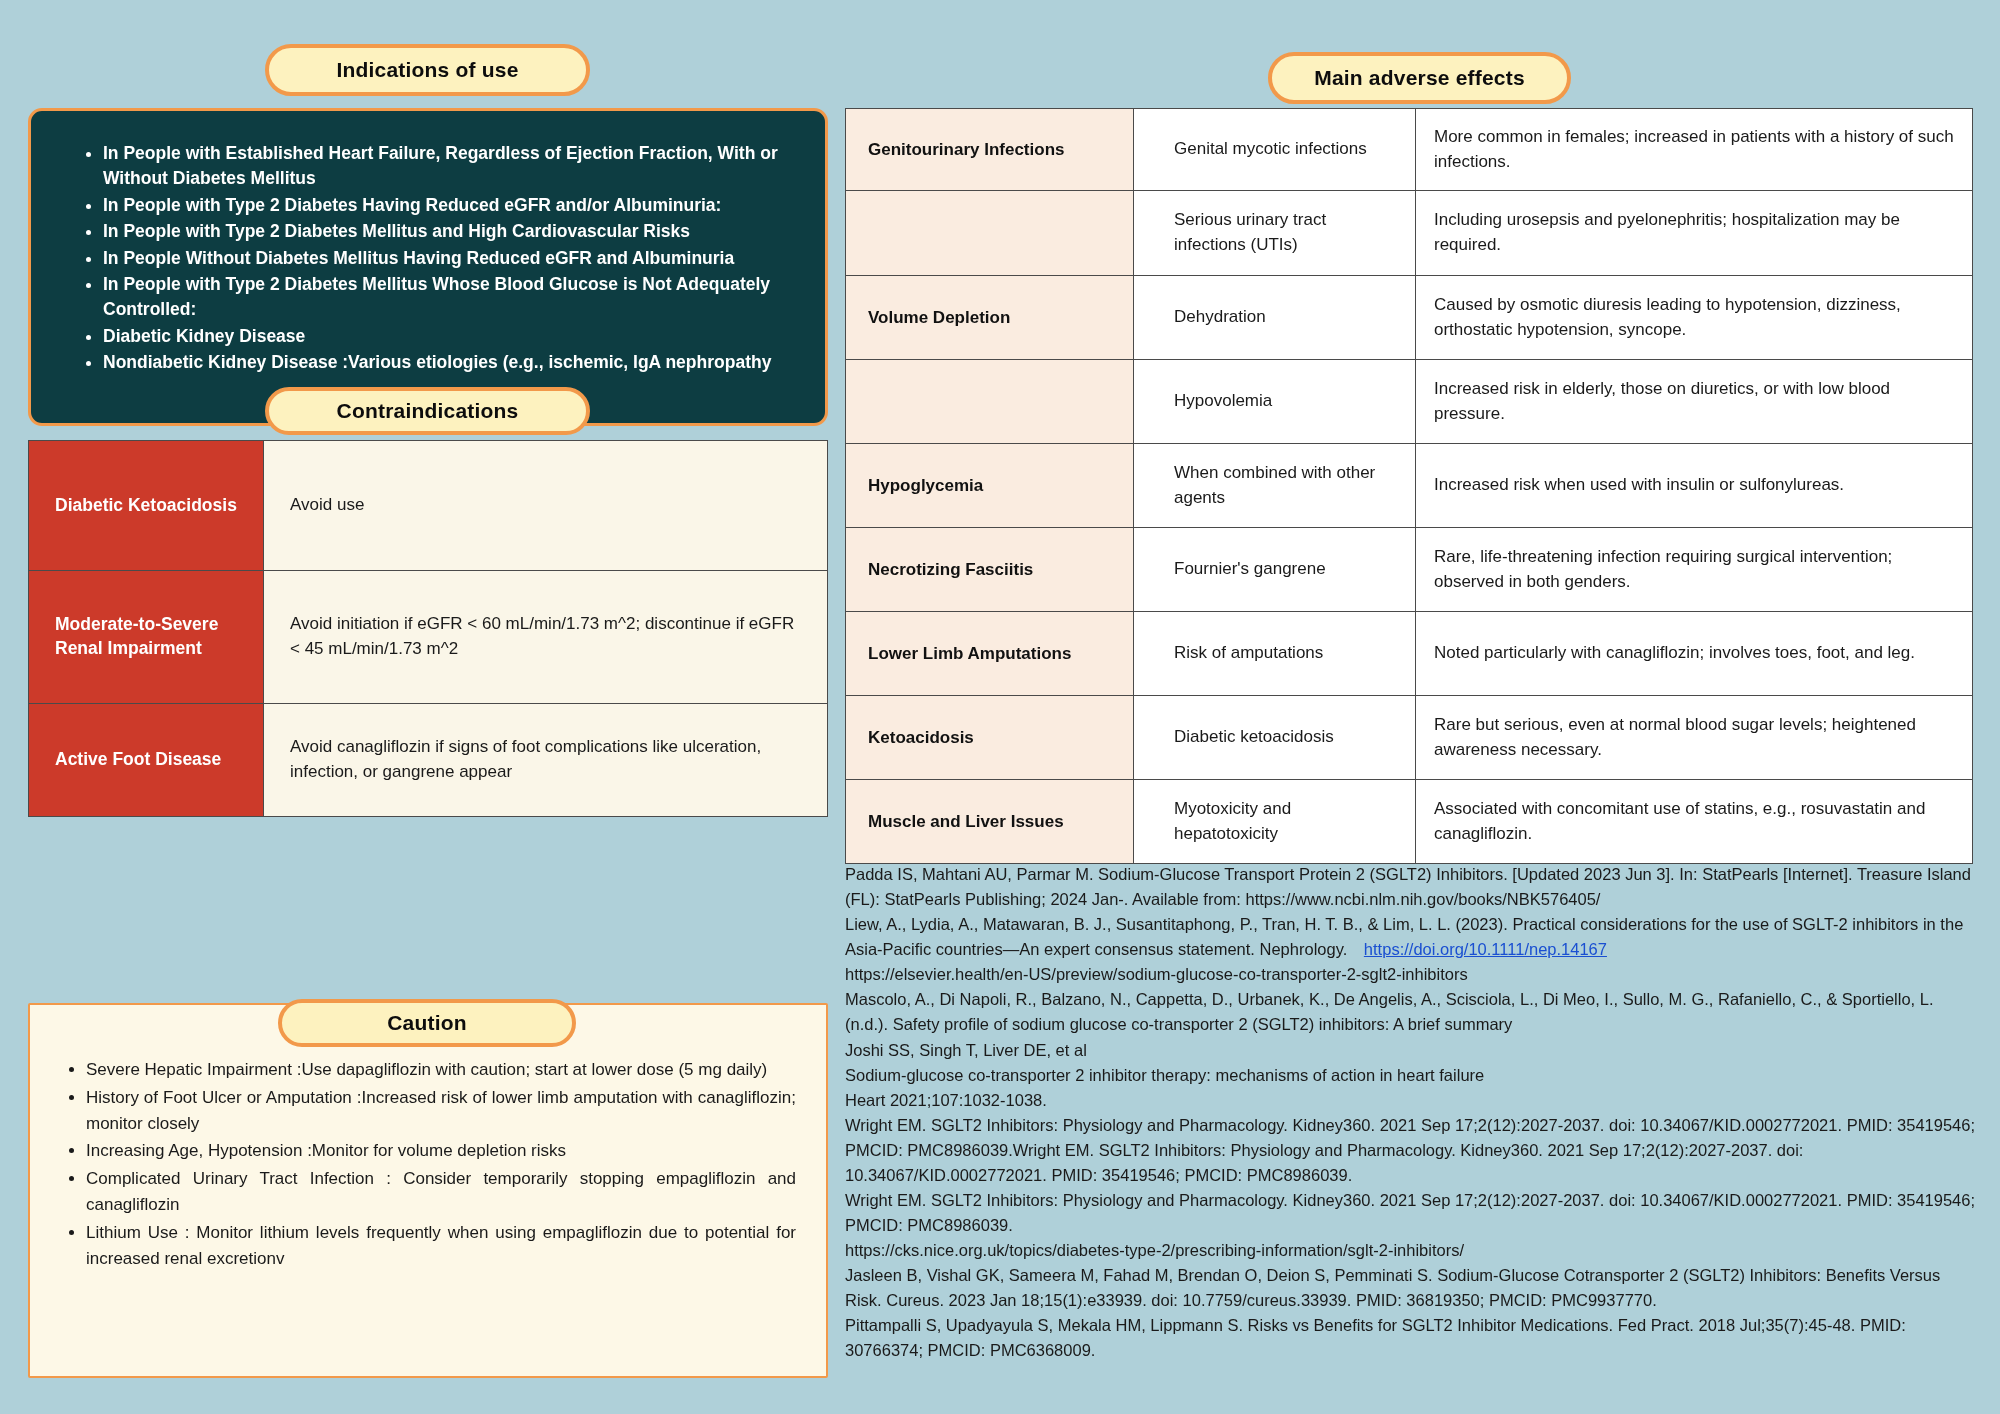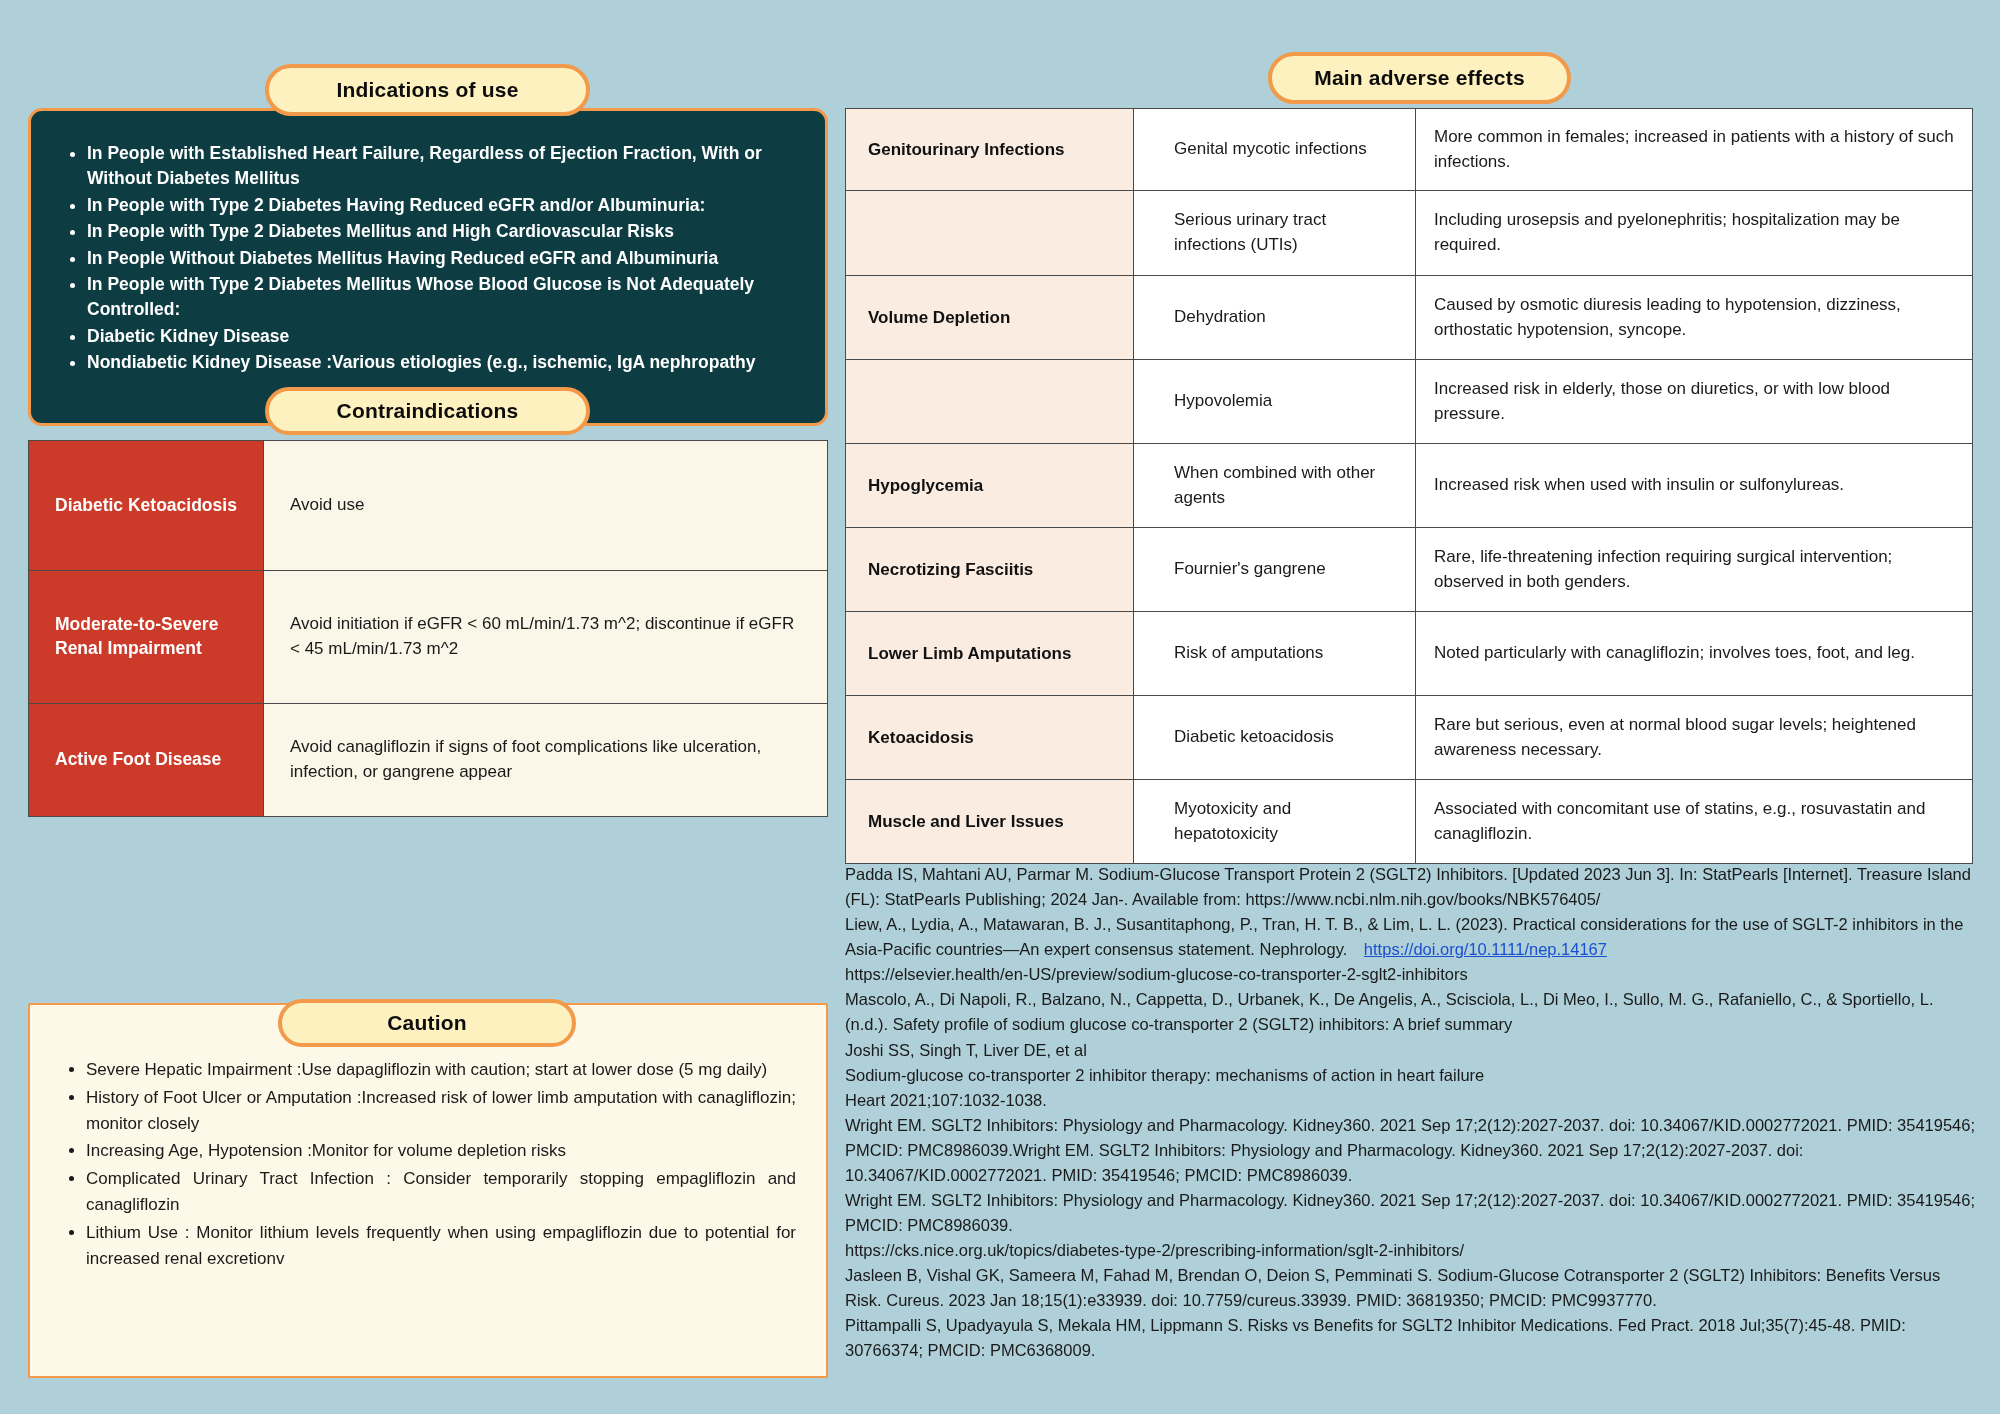--- a/index.html
+++ b/index.html
@@ -38,21 +38,21 @@
   .indications-box {
     position: absolute;
     left: 28px;
     top: 108px;
     width: 800px;
     height: 318px;
     background: #0d3d42;
     border: 3px solid #f2994a;
     border-radius: 14px;
     box-sizing: border-box;
-    padding: 30px 26px 10px 22px;
+    padding: 30px 26px 10px 38px;
     z-index: 10;
   }
   .indications-box ul {
     margin: 0;
     padding-left: 34px;
     list-style: disc;
   }
   .indications-box li {
     color: #ffffff;
     font-weight: bold;
@@ -172,21 +172,21 @@
     line-height: 1.52;
   }
   .refs p { margin: 0; }
   .refs a { color: #1a4fd1; text-decoration: underline; margin-left: 12px; }
 </style>
 </head>
 <body>
 
 <div class="page">
 
-  <div class="pill" style="left:265px; top:64px; width:325px; height:52px; font-size:21px;">
+  <div class="pill" style="left:265px; top:44px; width:325px; height:52px; font-size:21px;">
     <span>Indications of use</span>
   </div>
 
   <div class="indications-box">
     <ul>
       <li>In People with Established Heart Failure, Regardless of Ejection Fraction, With or Without Diabetes Mellitus</li>
       <li>In People with Type 2 Diabetes Having Reduced eGFR and/or Albuminuria:</li>
       <li>In People with Type 2 Diabetes Mellitus and High Cardiovascular Risks</li>
       <li>In People Without Diabetes Mellitus Having Reduced eGFR and Albuminuria</li>
       <li>In People with Type 2 Diabetes Mellitus Whose Blood Glucose is Not Adequately Controlled:</li>

